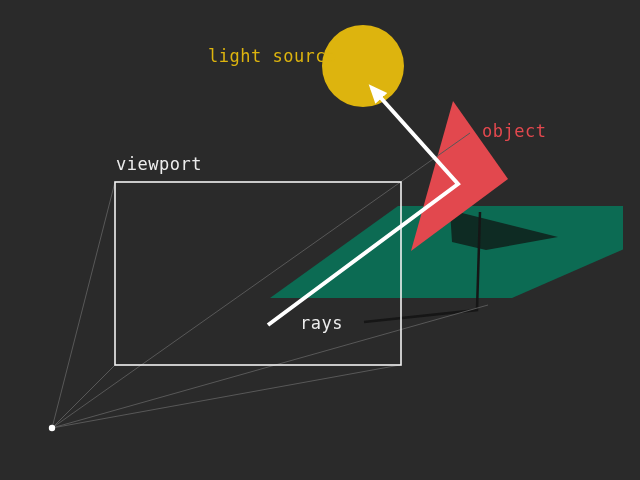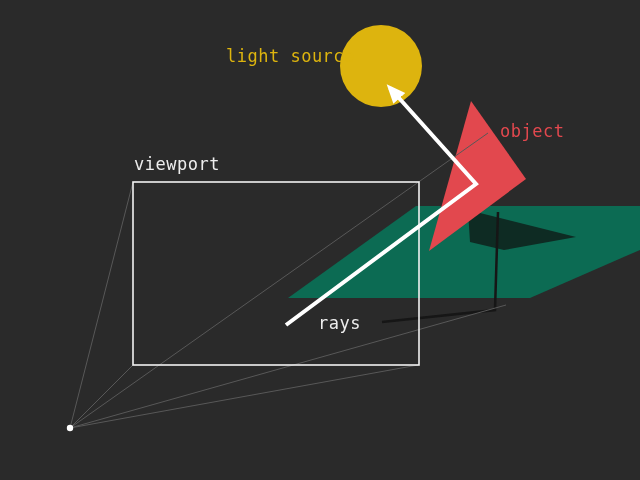--- a/index.html
+++ b/index.html
@@ -6,21 +6,20 @@
     margin: 0;
     padding: 0;
     background: #2a2a2a;
   }
   .stage {
     position: relative;
     width: 623px;
     height: 480px;
     overflow: hidden;
     font-family: "DejaVu Sans Mono", "Liberation Mono", monospace;
-    padding-left: 18px;
   }
   svg { display: block; }
   text {
     font-family: "DejaVu Sans Mono", "Liberation Mono", monospace;
     font-size: 17px;
     letter-spacing: 0.5px;
   }
 </style>
 </head>
 <body>

